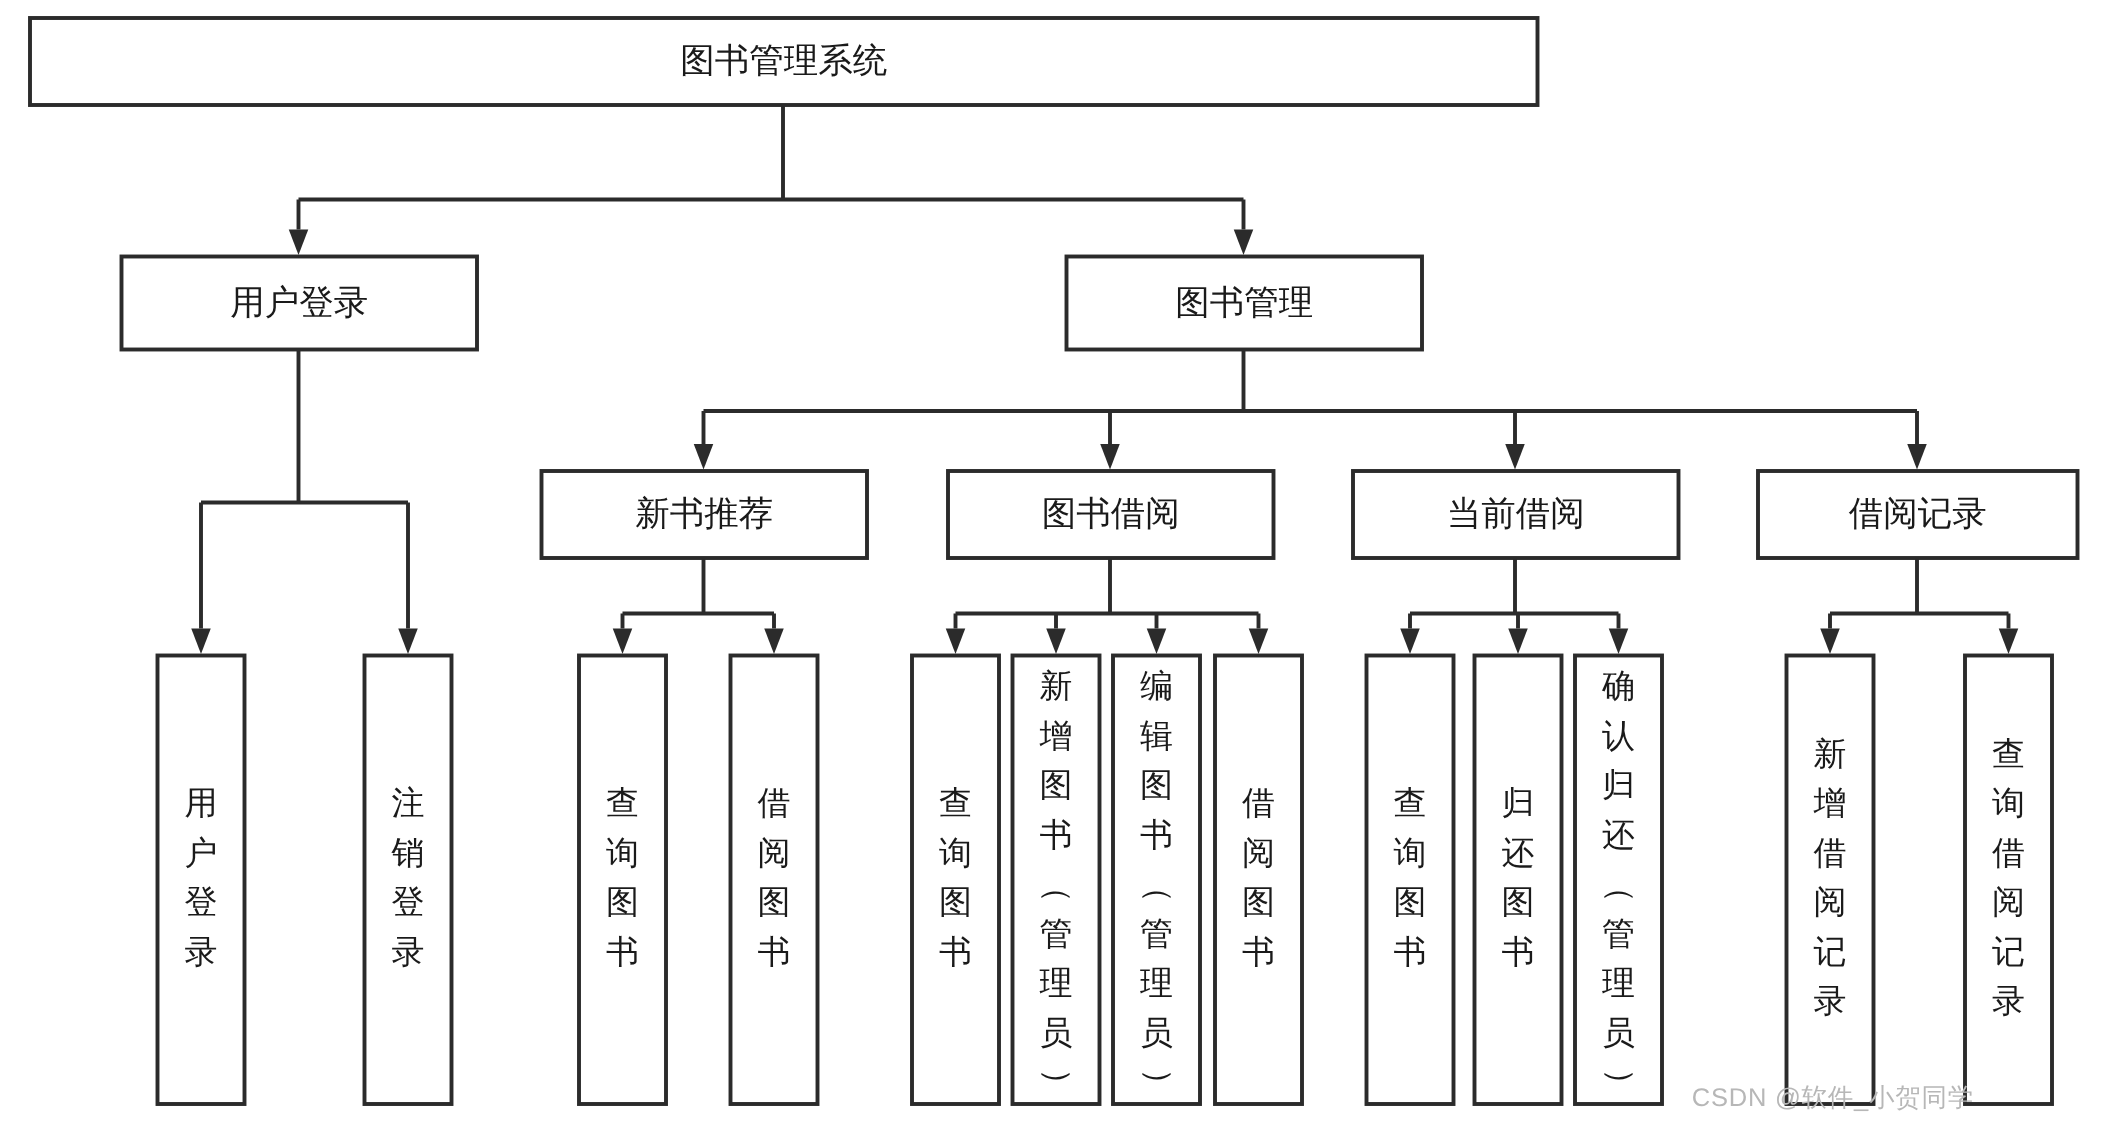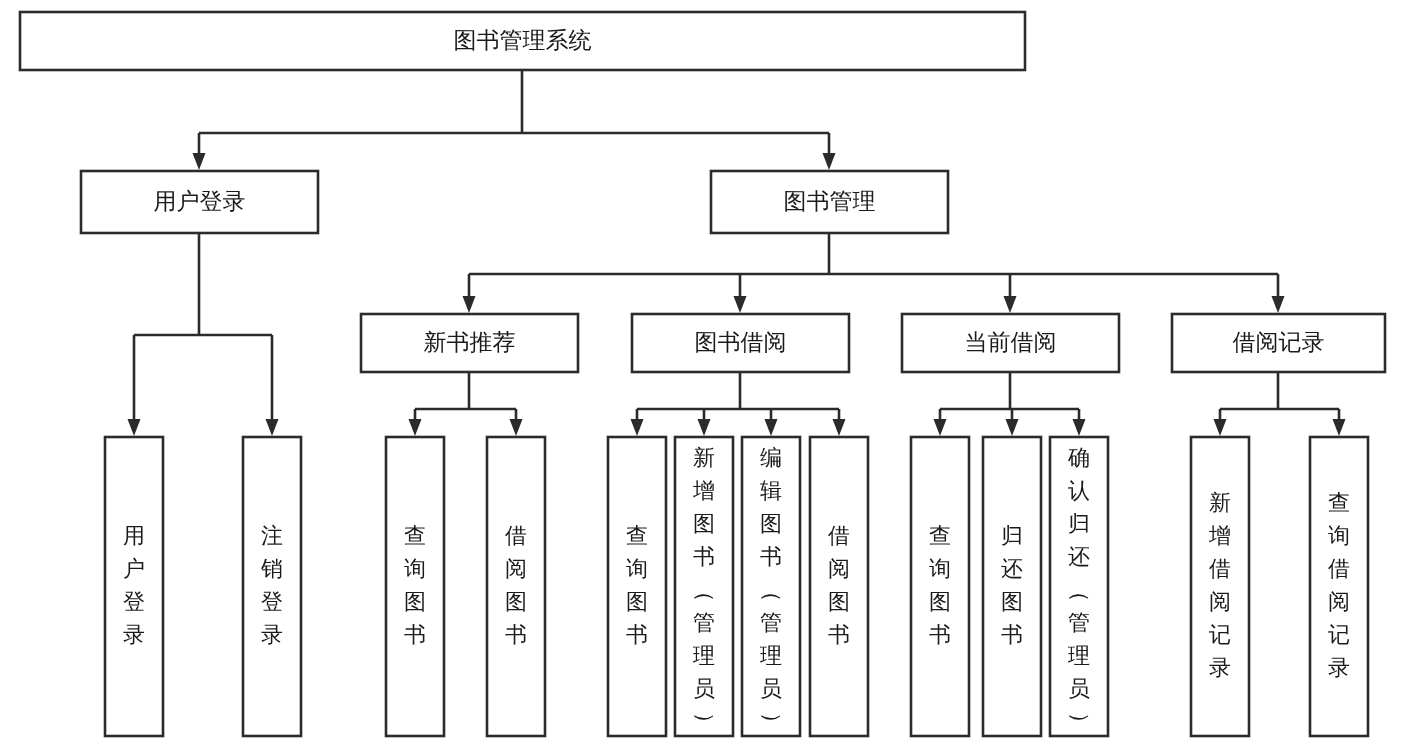--- a/index.html
+++ b/index.html
@@ -232,13 +232,14 @@
           <rect class="node-rect" x="1310" y="437" width="58" height="299"></rect>
           <text class="node-label label-v" x="1339" y="504">查</text>
           <text class="node-label label-v" x="1339" y="537">询</text>
           <text class="node-label label-v" x="1339" y="570">借</text>
           <text class="node-label label-v" x="1339" y="603">阅</text>
           <text class="node-label label-v" x="1339" y="636">记</text>
           <text class="node-label label-v" x="1339" y="669">录</text>
         </g>
       </g>
   </svg>
+  <div class="watermark">CSDN @软件_小贺同学</div>
 </div>
 
 </body></html>

